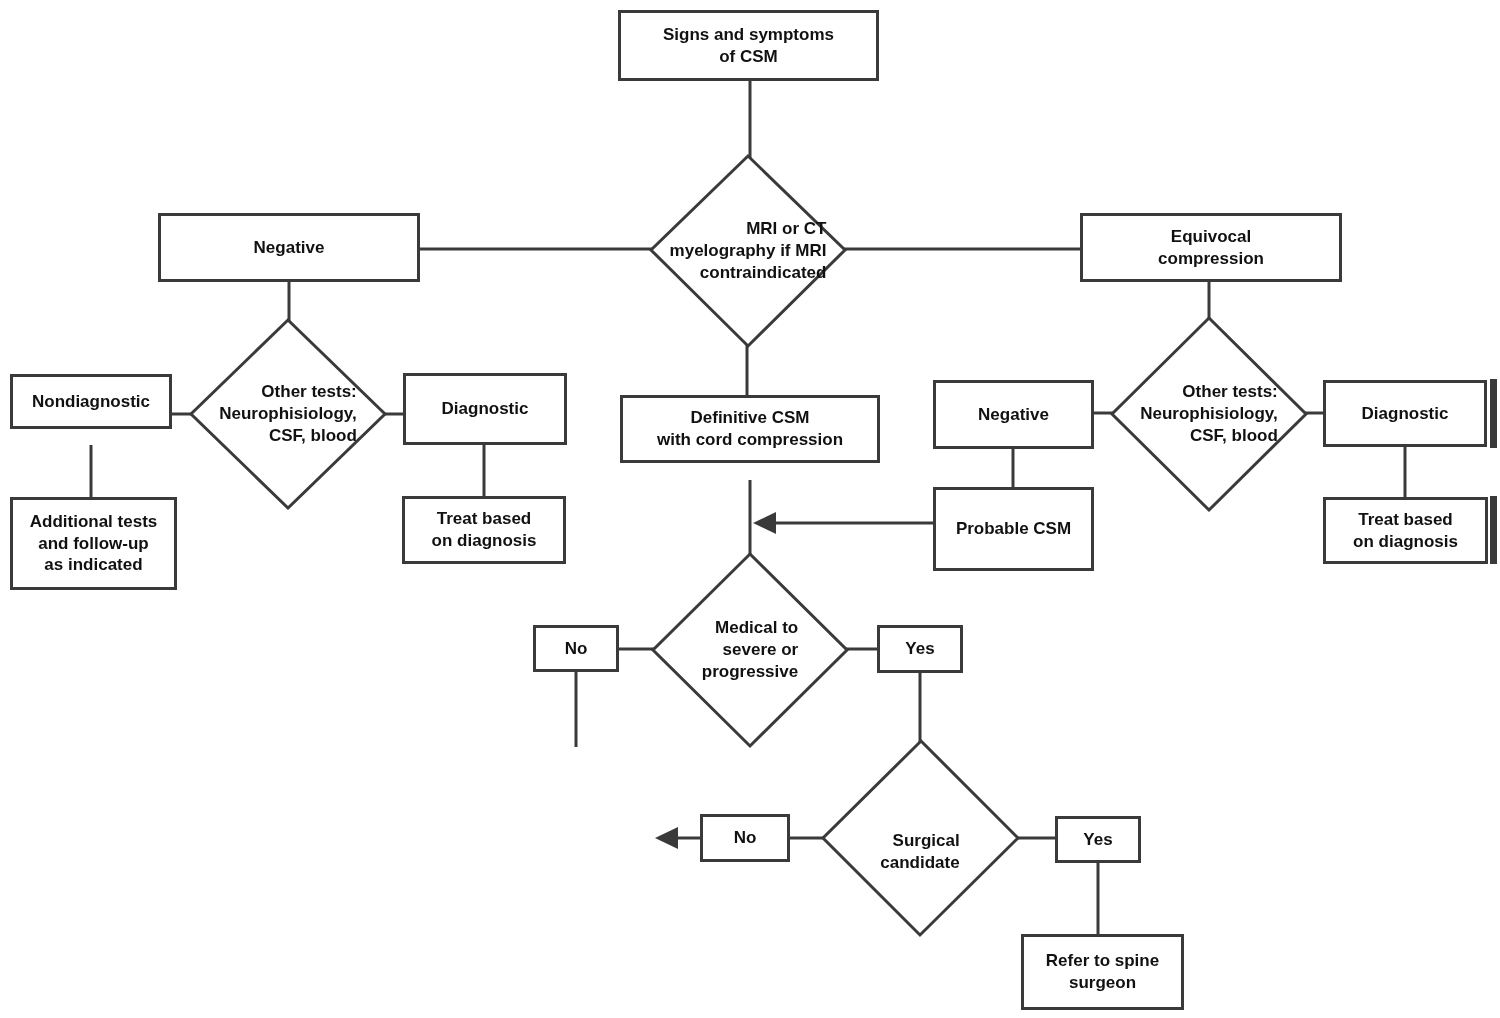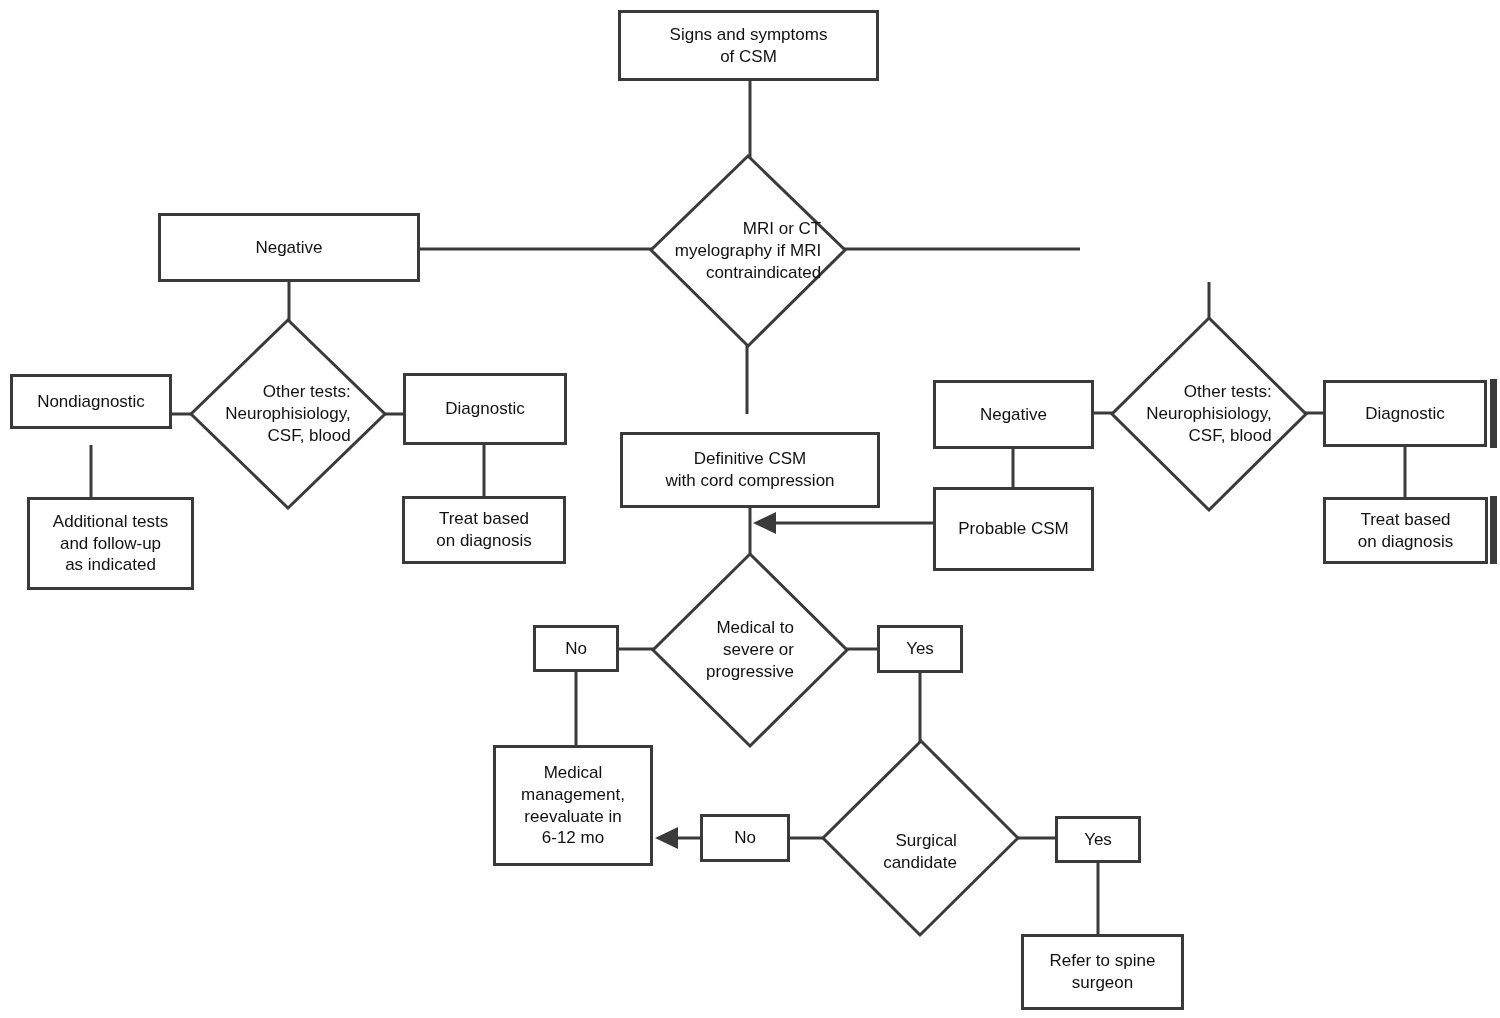--- a/index.html
+++ b/index.html
@@ -30,21 +30,21 @@
     box-sizing: border-box;
     border: 3px solid var(--line);
     background: #ffffff;
     display: flex;
     align-items: center;
     justify-content: center;
     text-align: center;
     font-size: 17px;
     line-height: 1.28;
   }
-  .box span, .dlabel { white-space: pre-line; }
+  .box span, .dlabel { white-space: pre-line; font-weight: bold; }
   .dlabel {
     position: absolute;
     transform: translate(-50%, -50%);
     text-align: right;
     font-size: 17px;
     line-height: 1.28;
   }
   .edgebar {
     position: absolute;
     background: var(--line);
@@ -97,41 +97,45 @@
 
   <div class="box" style="left:618px;top:10px;width:261px;height:71px">
     <span>Signs and symptoms
 of CSM</span>
   </div>
 
   <div class="box" style="left:158px;top:213px;width:262px;height:69px">
     <span>Negative</span>
   </div>
 
+  <div class="box" style="left:1080px;top:213px;width:262px;height:69px">
+    <span>Equivocal
+compression</span>
+  </div>
 
   <div class="box" style="left:10px;top:374px;width:162px;height:55px">
     <span>Nondiagnostic</span>
   </div>
 
   <div class="box" style="left:403px;top:373px;width:164px;height:72px">
     <span>Diagnostic</span>
   </div>
 
-  <div class="box" style="left:27px;top:497px;width:167px;height:93px">
+  <div class="box" style="left:10px;top:497px;width:167px;height:93px">
     <span>Additional tests
 and follow-up
 as indicated</span>
   </div>
 
   <div class="box" style="left:402px;top:496px;width:164px;height:68px">
     <span>Treat based
 on diagnosis</span>
   </div>
 
-  <div class="box" style="left:620px;top:432px;width:260px;height:76px">
+  <div class="box" style="left:620px;top:395px;width:260px;height:68px">
     <span>Definitive CSM
 with cord compression</span>
   </div>
 
   <div class="box" style="left:933px;top:380px;width:161px;height:69px">
     <span>Negative</span>
   </div>
 
   <div class="box" style="left:933px;top:487px;width:161px;height:84px">
     <span>Probable CSM</span>
@@ -147,26 +151,20 @@
   </div>
 
   <div class="box" style="left:533px;top:625px;width:86px;height:47px">
     <span>No</span>
   </div>
 
   <div class="box" style="left:877px;top:625px;width:86px;height:48px">
     <span>Yes</span>
   </div>
 
-  <div class="box" style="left:493px;top:745px;width:160px;height:121px">
-    <span>Medical
-management,
-reevaluate in
-6-12 mo</span>
-  </div>
 
   <div class="box" style="left:700px;top:814px;width:90px;height:48px">
     <span>No</span>
   </div>
 
   <div class="box" style="left:1055px;top:816px;width:86px;height:47px">
     <span>Yes</span>
   </div>
 
   <div class="box" style="left:1021px;top:934px;width:163px;height:76px">

